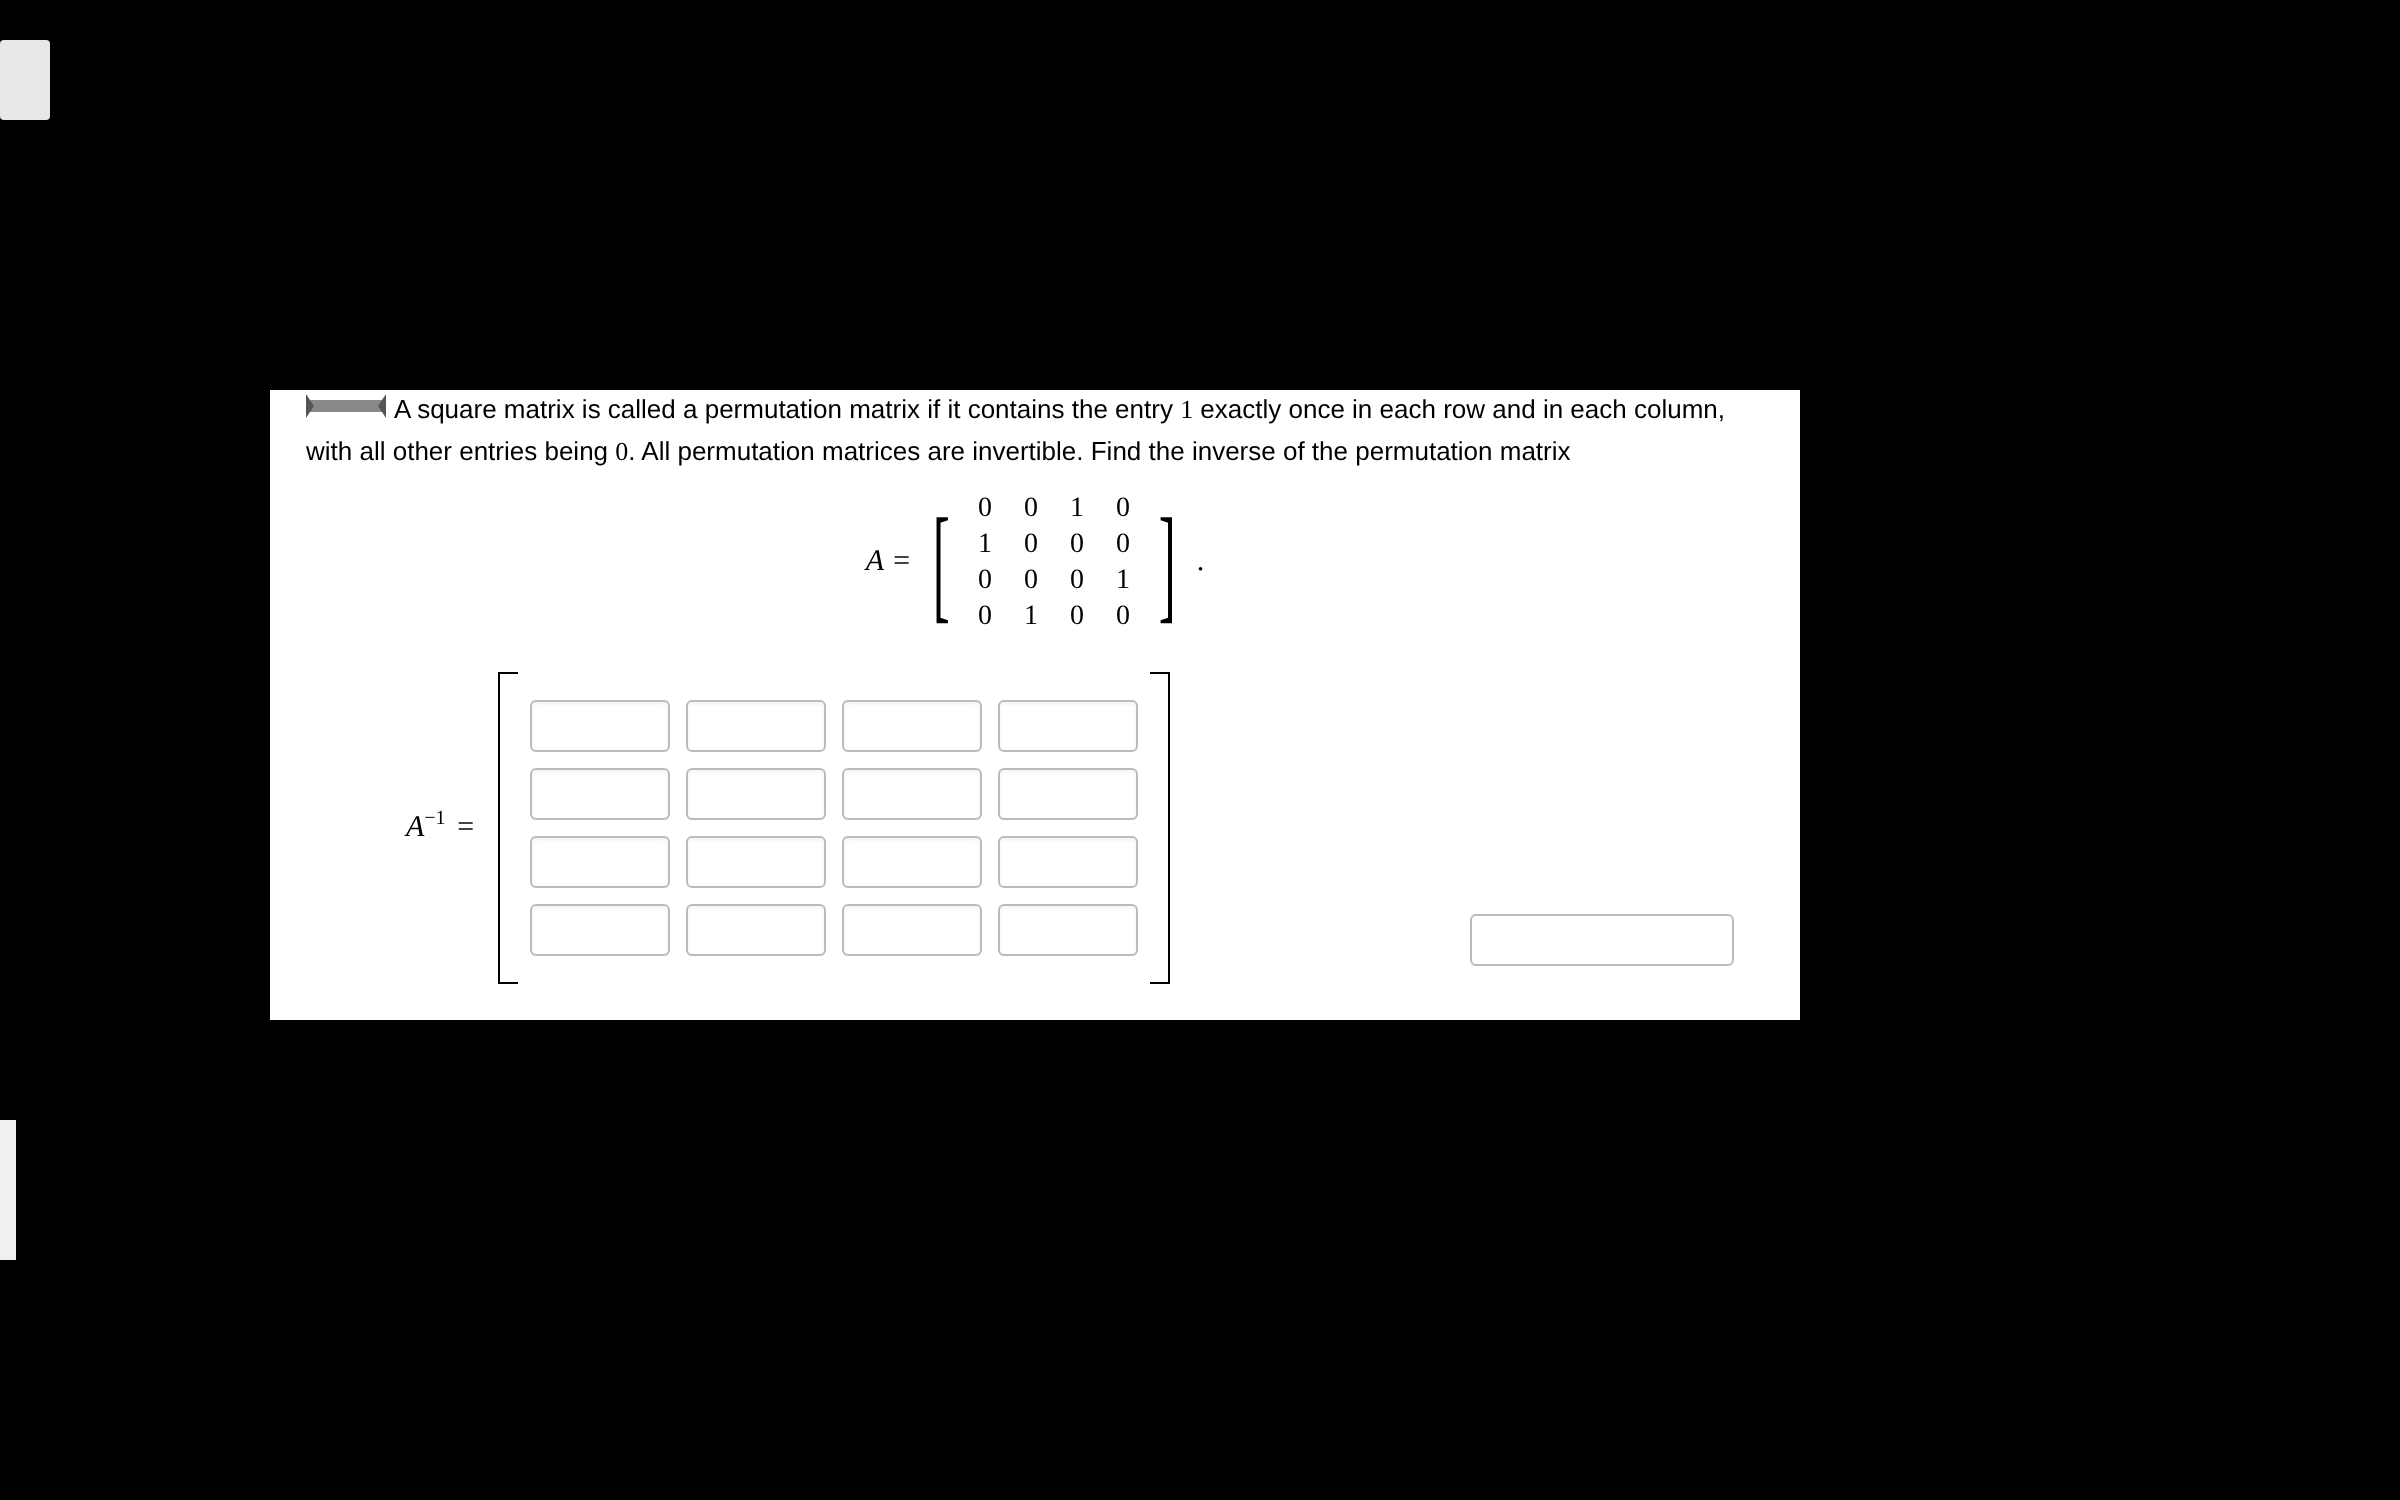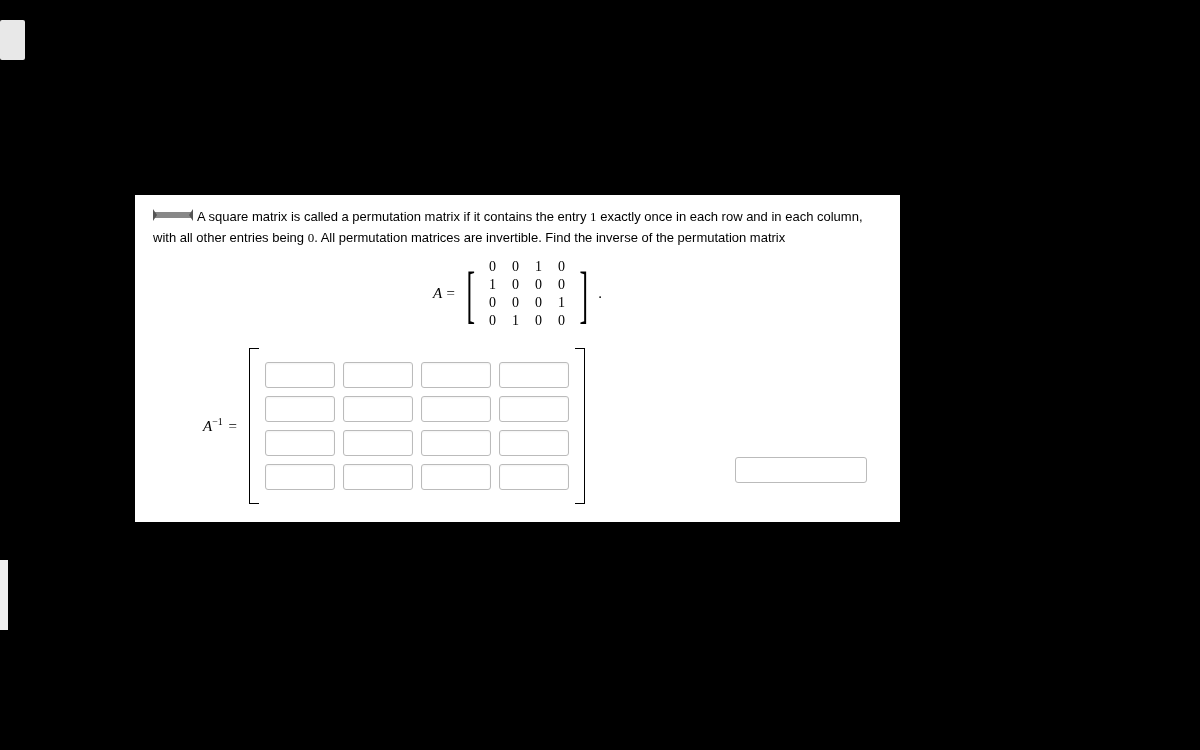--- a/index.html
+++ b/index.html
@@ -18,21 +18,21 @@
       height: 40px;
       background: #e8e8e8;
       border-radius: 2px;
     }
     .panel {
       position: absolute;
       top: 195px;
       left: 135px;
       width: 765px;
       background: #fff;
-      padding: 12px 18px 18px 18px;
+      padding: 0 18px 18px 18px;
     }
     .webwork-icon {
       display: inline-block;
       vertical-align: middle;
       margin-right: 4px;
     }
     .question {
       font-size: 13px;
       line-height: 1.55;
       color: #000;

